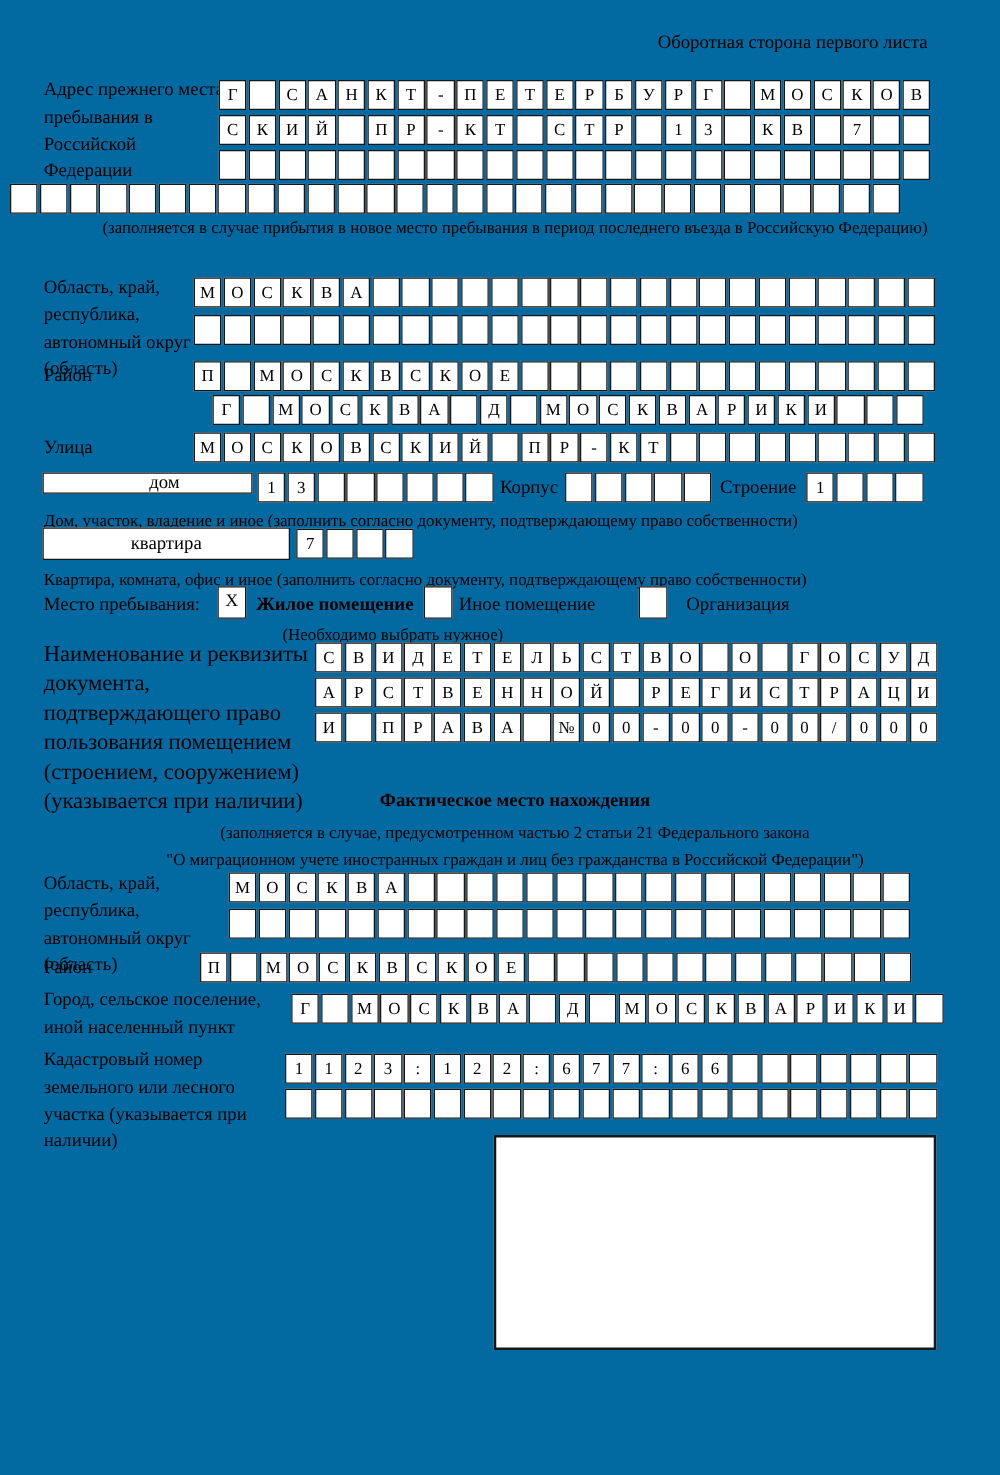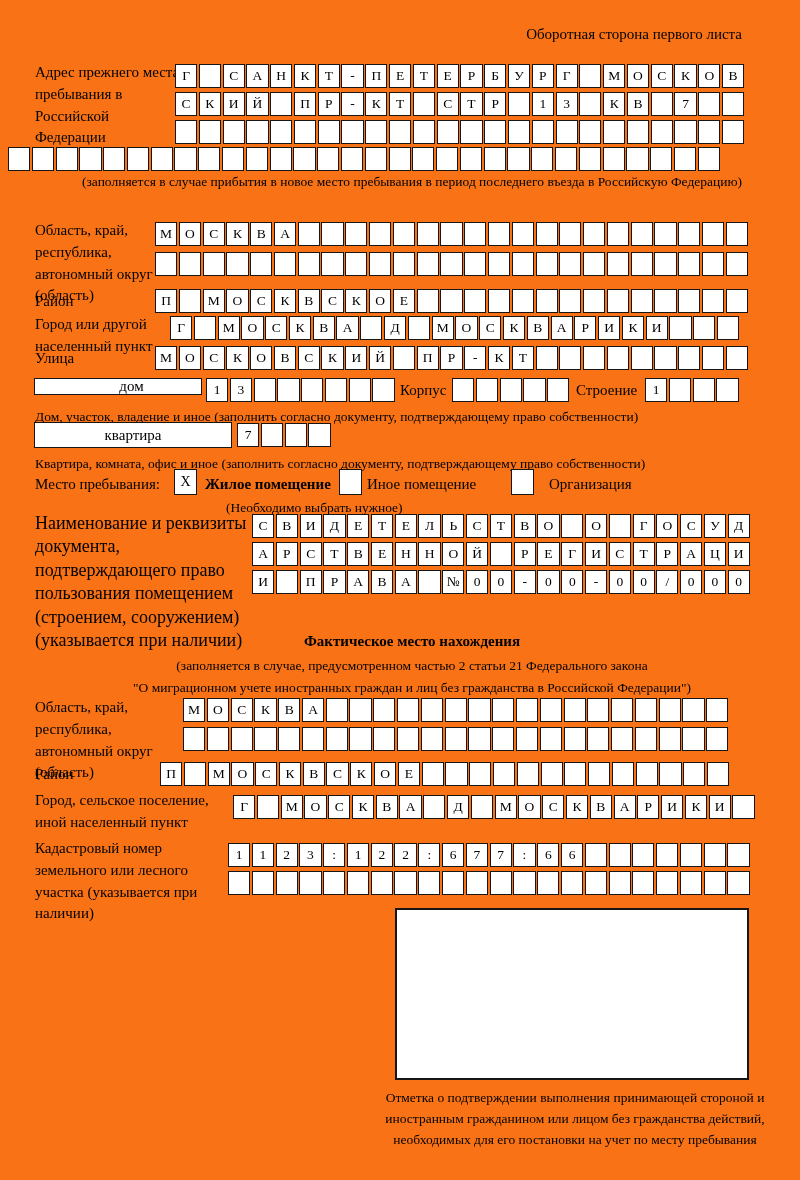--- a/index.html
+++ b/index.html
@@ -1,16 +1,16 @@
 <!DOCTYPE html>
 <html><head>
 <meta charset="utf-8">
 <style>
   html,body{margin:0;padding:0;background:#fff;}
-  #page{position:relative;width:800px;height:1180px;background:#f97316;
+  #page{position:relative;width:800px;height:1180px;background:#0369a1;
         font-family:"Liberation Serif", serif;color:#000;overflow:hidden;}
   .txt{position:absolute;font-size:15px;line-height:1.45;}
   .small{font-size:13.5px;}
   .bold{font-weight:bold;}
   .center{left:12px;width:800px;text-align:center;}
   .cellrow{position:absolute;display:flex;}
   .cell{box-sizing:border-box;width:22.2px;height:24px;border:1.6px solid #161616;
         margin-right:1.6px;display:flex;align-items:center;justify-content:center;
         font-size:13.5px;background:#fff;flex:none;}
   .widebox{position:absolute;box-sizing:border-box;border:1.7px solid #161616;
@@ -219,21 +219,20 @@
       <span class="cell"></span>
       <span class="cell"></span>
       <span class="cell"></span>
       <span class="cell"></span>
       <span class="cell"></span>
       <span class="cell"></span>
       <span class="cell"></span>
       <span class="cell"></span>
     </div>
 
-  <div class="txt" style="left:35px;top:314px;width:140px;">Город или другой населенный пункт</div>
   <div class="cellrow" style="left:170px;top:316px;">
       <span class="cell">Г</span>
       <span class="cell"></span>
       <span class="cell">М</span>
       <span class="cell">О</span>
       <span class="cell">С</span>
       <span class="cell">К</span>
       <span class="cell">В</span>
       <span class="cell">А</span>
       <span class="cell"></span>
@@ -554,15 +553,14 @@
       <span class="cell"></span>
       <span class="cell"></span>
       <span class="cell"></span>
       <span class="cell"></span>
       <span class="cell"></span>
       <span class="cell"></span>
       <span class="cell"></span>
     </div>
 
   <div class="stampbox" style="left:395px;top:908px;width:354px;height:172px;"></div>
-  <div class="txt small" style="left:375px;top:1088px;width:400px;text-align:center;line-height:1.55;">Отметка о подтверждении выполнения принимающей стороной и иностранным гражданином или лицом без гражданства действий, необходимых для его постановки на учет по месту пребывания</div>
 
 </div>
 
 </body></html>

